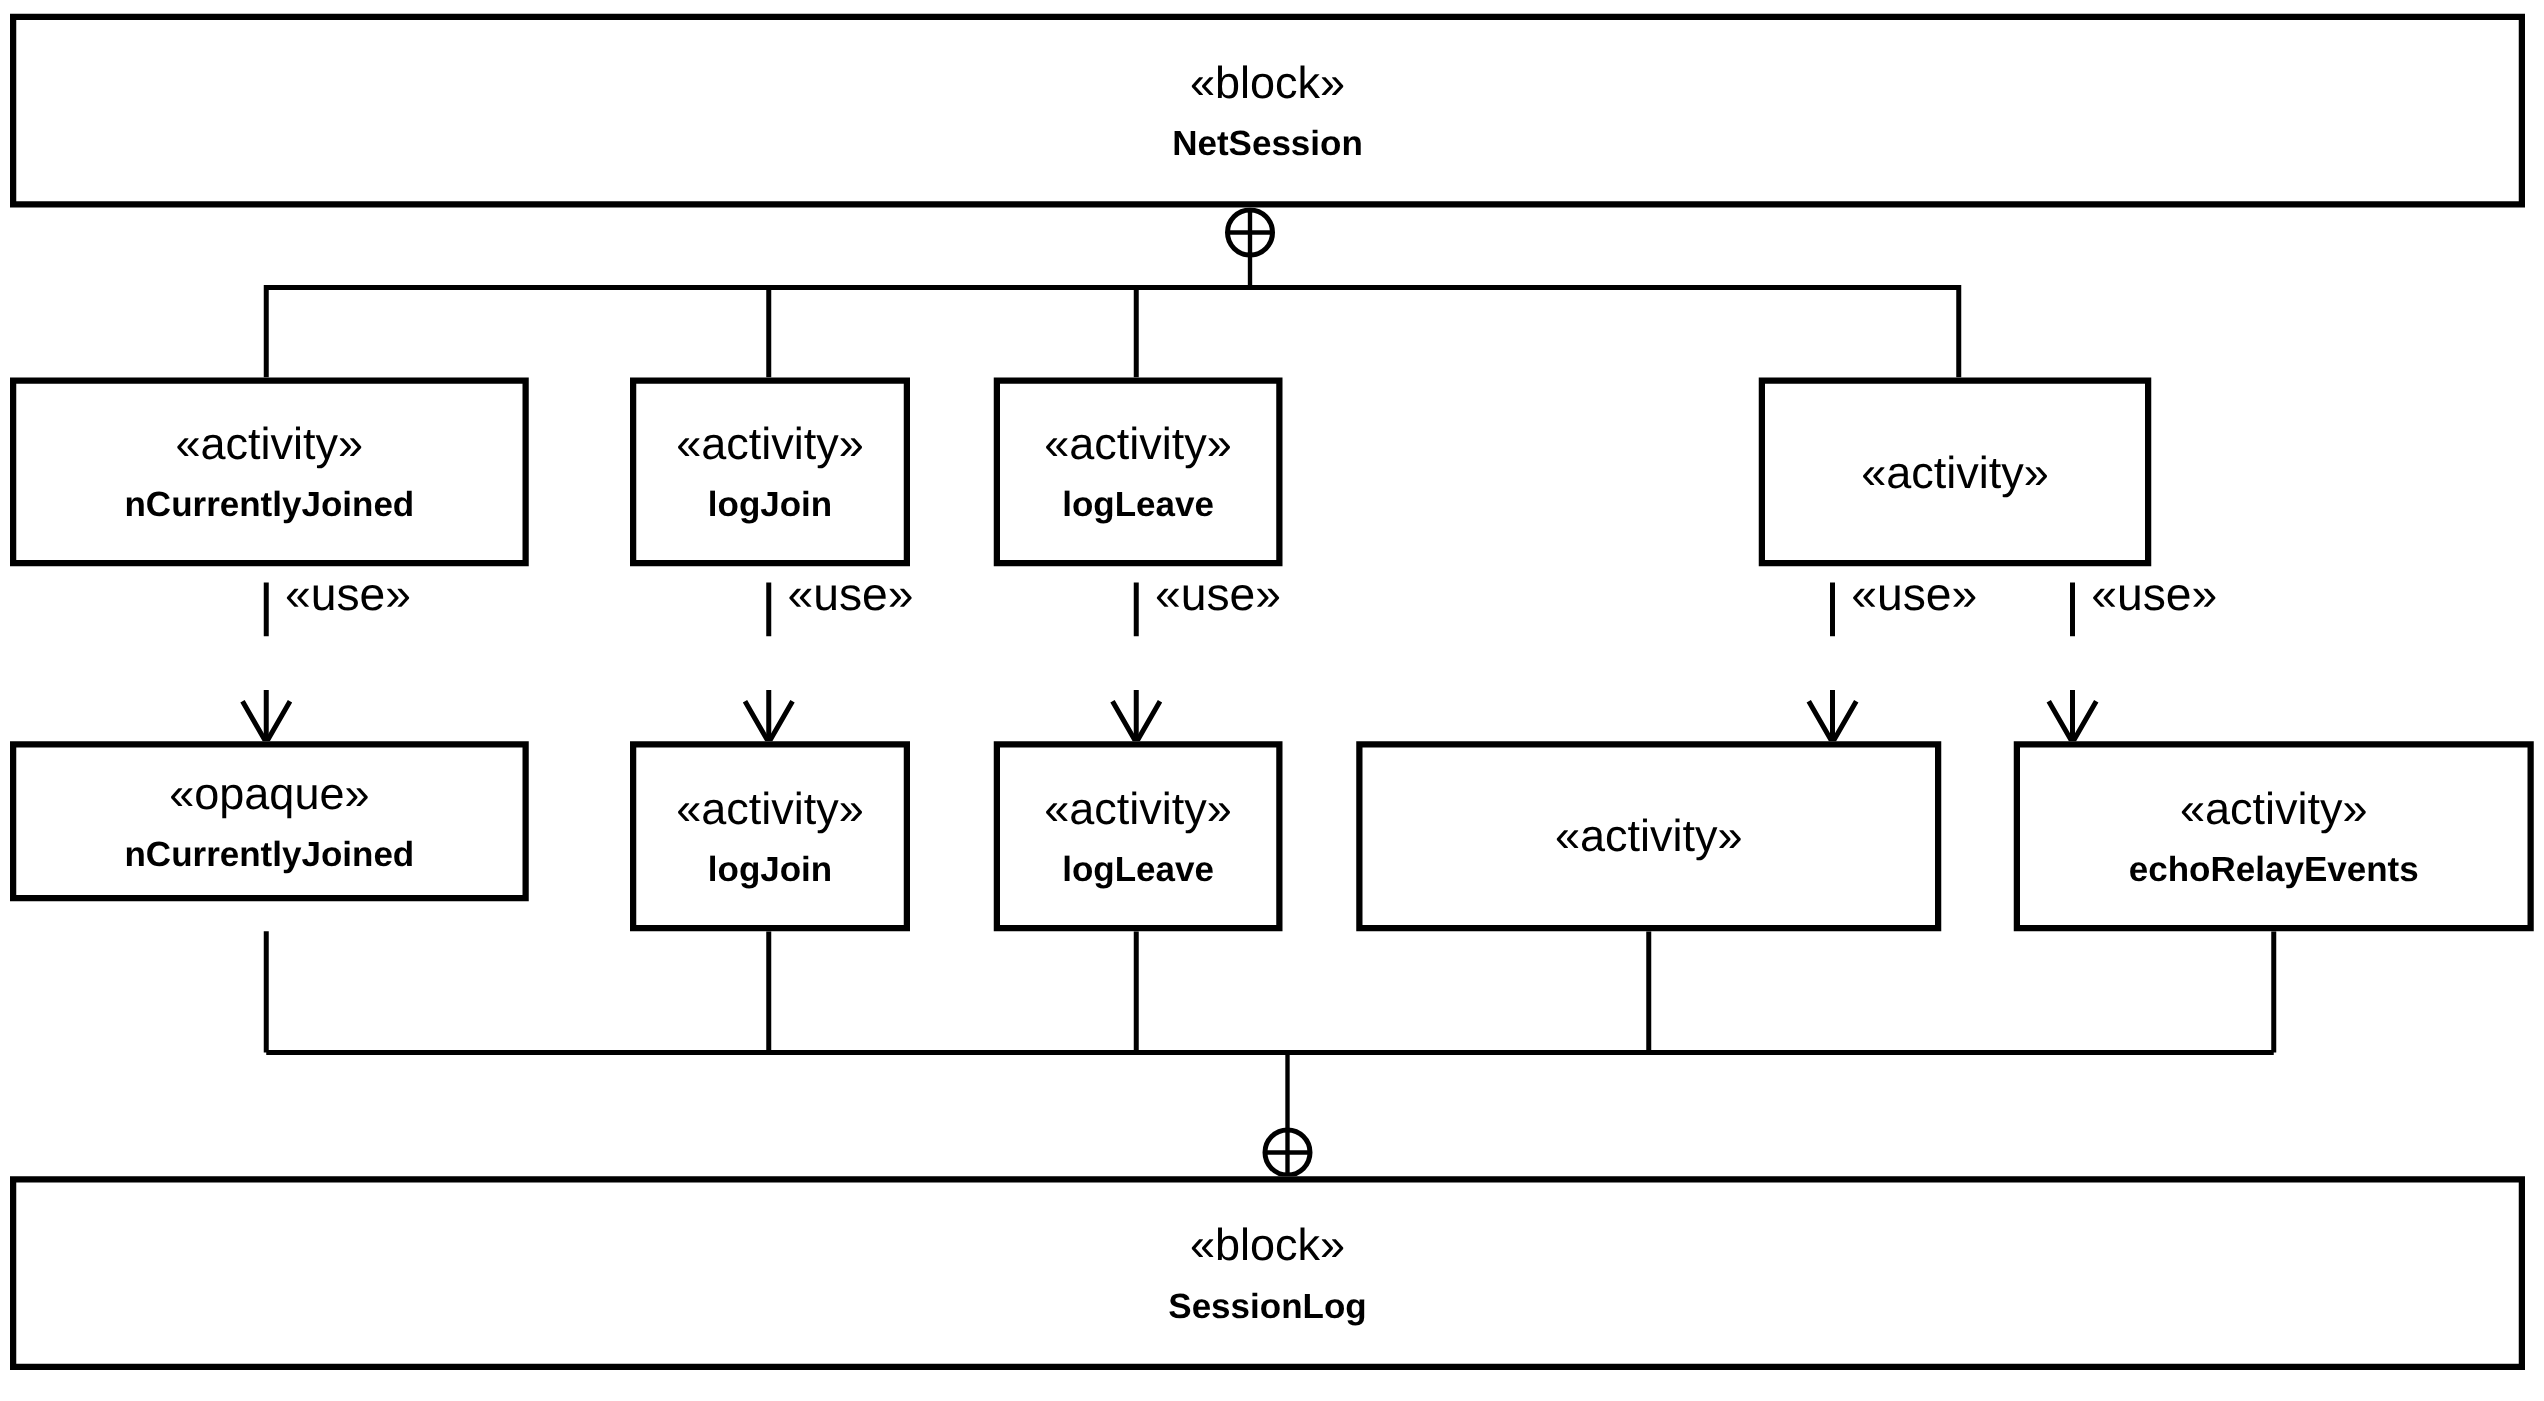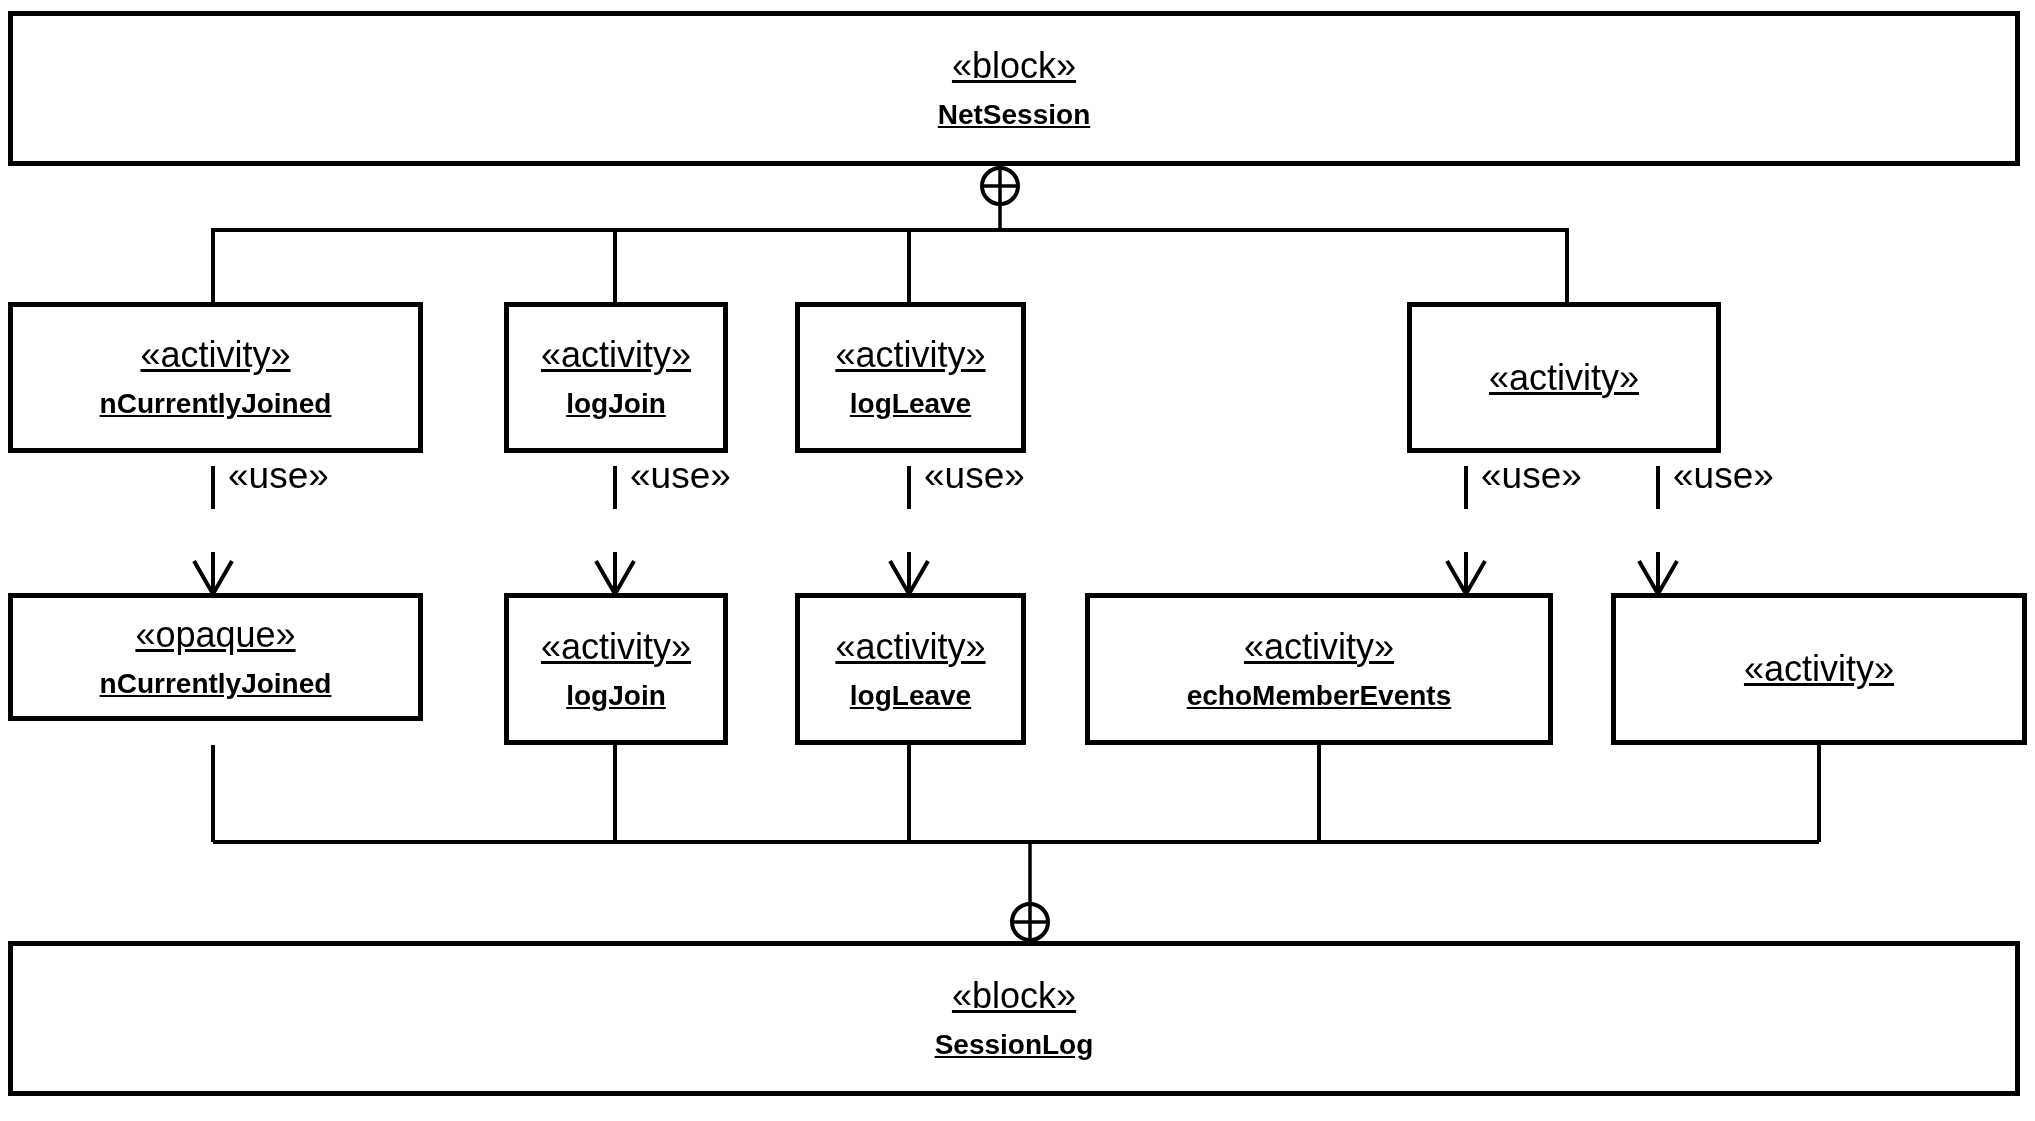--- a/index.html
+++ b/index.html
@@ -27,21 +27,20 @@
     position: absolute;
     box-sizing: border-box;
     border: 5px solid #000000;
     background: #ffffff;
     display: flex;
     flex-direction: column;
     align-items: center;
     justify-content: center;
     gap: 17px;
     text-align: center;
-    text-decoration: underline;
   }
   .stereo {
     font-size: 36px;
     font-weight: 400;
     line-height: 1;
     white-space: nowrap;
   }
   .nodename {
     font-size: 28px;
     font-weight: 700;
@@ -153,24 +152,24 @@
   <div class="node" style="left:504px; top:593px; width:224px; height:152px;">
     <div class="stereo">«activity»</div>
     <div class="nodename">logJoin</div>
   </div>
   <div class="node" style="left:795px; top:593px; width:231px; height:152px;">
     <div class="stereo">«activity»</div>
     <div class="nodename">logLeave</div>
   </div>
   <div class="node" style="left:1085px; top:593px; width:468px; height:152px;">
     <div class="stereo">«activity»</div>
-    <div class="nodename">echoMemberEvents</div>
   </div>
   <div class="node" style="left:1611px; top:593px; width:416px; height:152px;">
     <div class="stereo">«activity»</div>
+    <div class="nodename">echoRelayEvents</div>
   </div>
 
   <div class="node" style="left:8px; top:941px; width:2012px; height:155px;">
     <div class="stereo">«block»</div>
     <div class="nodename">SessionLog</div>
   </div>
 
 </div>
 
 </body></html>

